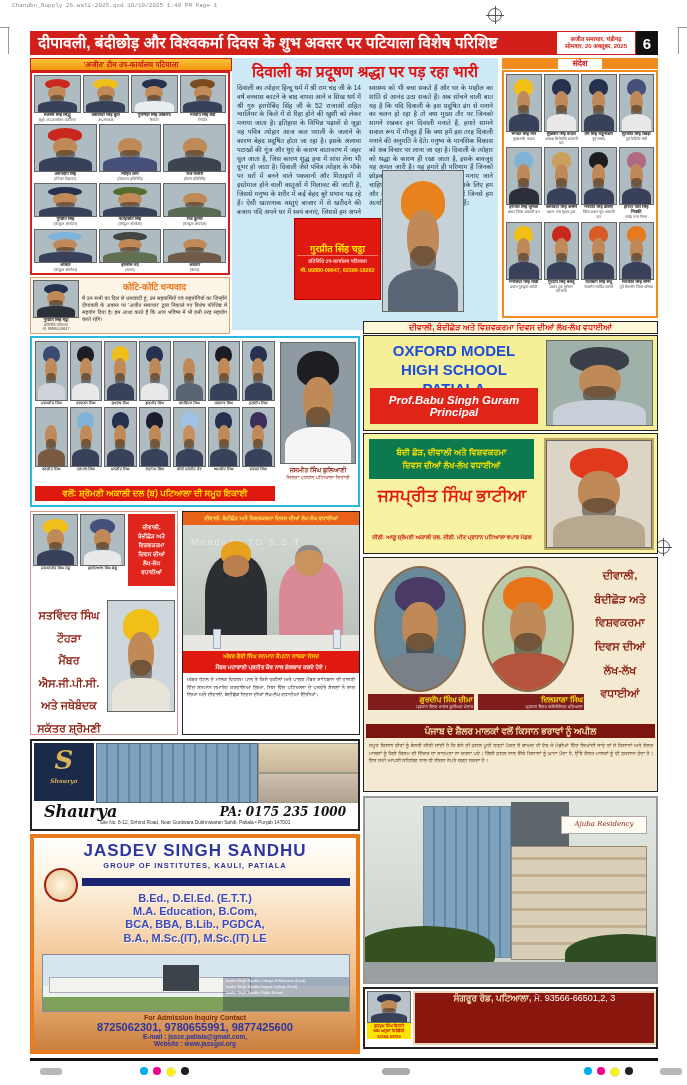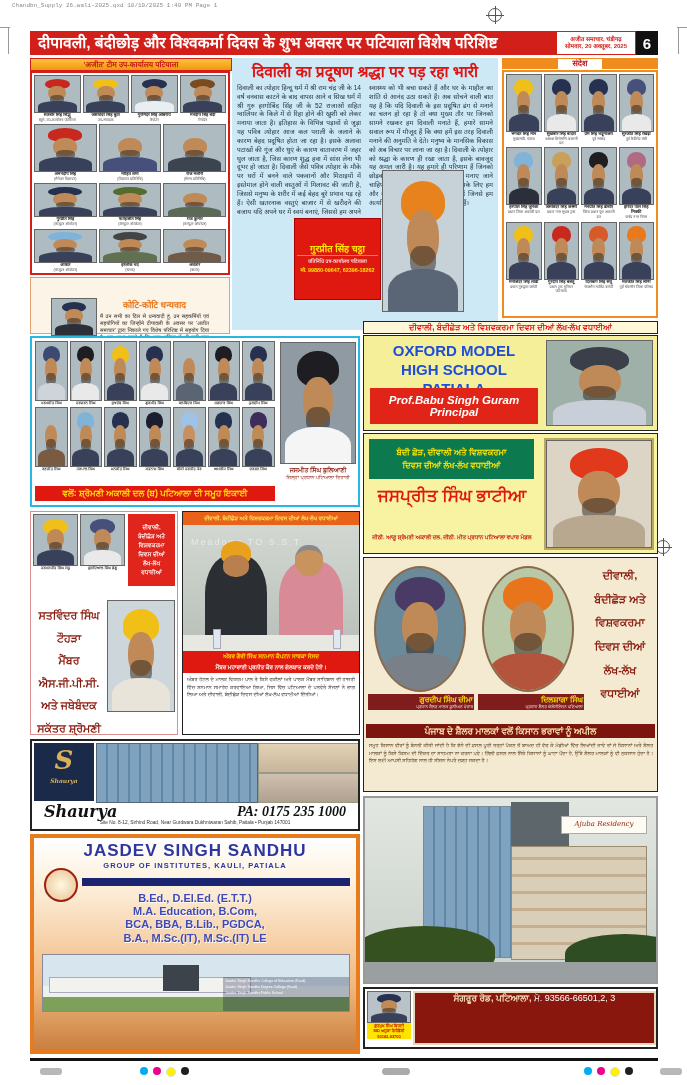--- a/index.html
+++ b/index.html
@@ -28,21 +28,21 @@
   .turb{left:22%;right:22%;top:7%;height:30%;background:var(--t,#26304f);border-radius:50% 50% 42% 42%;}
   .cap{font-size:4.3px;line-height:1.15;text-align:center;color:#222;font-weight:bold;}
   .cap.sub{font-weight:normal;font-size:3.7px;color:#444;}
 
   
   .teamhead{background:linear-gradient(#fbc43c,#f2960f);border:1px solid #d21f1a;color:#c8181a;font-weight:bold;font-size:7.5px;text-align:center;line-height:11px;}
   .teambox{border:2px solid #d21f1a;background:#fff;padding:2px;box-sizing:border-box;display:flex;flex-direction:column;gap:2px;}
   .teamrow{display:flex;gap:2px;}
   .teamrow .cell{flex:1;display:flex;flex-direction:column;}
 
-  .thanks{border:1px solid #e0a070;background:#fdf4e8;display:flex;padding:20px;box-sizing:border-box;gap:3px;}
+  .thanks{border:1px solid #e0a070;background:#fdf4e8;display:flex;padding:2px;box-sizing:border-box;gap:3px;}
   .thanks h3{margin:0;color:#e8761a;font-size:9px;text-align:center;}
   .thanks p{margin:2px 0 0;font-size:5.2px;line-height:1.35;text-align:justify;color:#333;}
 
   
   .article{background:#cde9f6;box-sizing:border-box;}
   .article h1{margin:2px 4px 1px;color:#e01313;font-size:15.5px;text-align:center;font-weight:bold;}
   .article .body{margin:2px 5px;columns:2;column-gap:8px;font-size:6.6px;line-height:1.34;text-align:justify;color:#233040;}
   .repbox{background:#e01910;border:1px solid #a00;text-align:center;display:flex;flex-direction:column;justify-content:center;gap:1px;padding:2px;box-sizing:border-box;}
   .repbox .n{color:#ffe400;font-weight:bold;font-size:9.5px;line-height:1.15;}
   .repbox .d{color:#fff;font-size:5.2px;border-top:1px solid #ffffff66;padding-top:1px;}
@@ -694,21 +694,21 @@
   <div class="abs" style="left:30px;top:739px;width:330px;height:92px;border:2px solid #222;background:#fff;box-sizing:border-box;overflow:hidden;">
     <div class="abs" style="left:2px;top:2px;width:60px;height:58px;background:#1c2a4a;color:#d8b25a;text-align:center;">
       <div class="brand" style="font-size:26px;line-height:34px;">S</div>
       <div class="brand" style="font-size:6px;">Shaurya</div>
     </div>
     <div class="abs glass" style="left:64px;top:2px;width:160px;height:58px;border:1px solid #567;"></div>
     <div class="abs" style="left:226px;top:2px;width:100px;height:28px;background:linear-gradient(#e2d3b4,#c8b49a);border:1px solid #998;"></div>
     <div class="abs" style="left:226px;top:32px;width:100px;height:28px;background:linear-gradient(#cfc0b0,#b0a090);border:1px solid #998;"></div>
     <div class="abs" style="left:0;top:62px;width:326px;height:17px;display:flex;align-items:center;justify-content:space-between;padding:0 12px;box-sizing:border-box;">
       <span class="brand" style="font-size:16px;color:#111;">Shaurya</span>
-      <span class="brand" style="font-size:14px;color:#111;font-family:Liberation Serif, serif;">PA: 0175 235 1000</span>
+      <span class="brand" style="font-size:12px;color:#111;">PA: 0175 235 1000</span>
     </div>
     <div class="abs" style="left:0;top:79px;width:326px;font-size:4.8px;text-align:center;color:#333;">Site No. 8-12, Sirhind Road, Near Gurdwara Dukhniwaran Sahib, Patiala  •  Punjab 147001</div>
   </div>
 
   <div class="abs jasdev" style="left:30px;top:834px;width:330px;height:220px;">
     <div class="t1" style="margin-top:3px;">JASDEV SINGH SANDHU</div>
     <div class="t2">GROUP OF INSTITUTES, KAULI, PATIALA</div>
     <div class="abs" style="left:10px;top:30px;width:30px;height:30px;border:2px solid #a02010;border-radius:50%;background:radial-gradient(#fff8e0,#e8c090);"></div>
     <div class="abs" style="left:48px;top:40px;width:268px;height:8px;background:#1a2470;"></div>
     <div style="margin-top:22px;">
@@ -721,20 +721,26 @@
     <div class="abs" style="left:8px;top:116px;width:306px;height:56px;background:linear-gradient(#d7e6ee 0 55%,#eef2ee 55%);border:1px solid #889;overflow:hidden;">
       <div class="abs" style="left:6px;top:22px;width:200px;height:14px;background:#f2f2ee;border:1px solid #aab;"></div>
       <div class="abs" style="left:120px;top:10px;width:36px;height:26px;background:#3c434a;"></div>
       <div class="abs" style="left:0;bottom:0;width:306px;height:14px;background:#7da05a;"></div>
       <div class="abs" style="left:180px;bottom:0;width:126px;height:30px;background:rgba(10,20,60,.28);color:#fff;font-size:3.6px;line-height:1.6;padding:2px;">
 
       <div>Jasdev Singh Sandhu College of Education (Kauli)</div>
           <div>Jasdev Singh Sandhu Degree College (Kauli)</div>
           <div>Jasdev Singh Sandhu Public School</div>
         </div>
+    </div>
+    <div style="position:absolute;left:0;top:176px;width:322px;text-align:center;">
+      <div style="color:#7a2a00;font-weight:bold;font-size:7px;">For Admission Inquiry Contact</div>
+      <div style="color:#2c35a0;font-weight:bold;font-size:11px;">8725062301, 9780655991, 9877425600</div>
+      <div style="color:#2c35a0;font-weight:bold;font-size:6.5px;">E-mail : jssce.patiala@gmail.com,</div>
+      <div style="color:#2c35a0;font-weight:bold;font-size:6.5px;">Website : www.jassgoi.org</div>
     </div>
   </div>
 
   <div class="abs" style="left:30px;top:1058px;width:628px;height:3px;background:#111;"></div>
   <div class="abs" style="left:40px;top:1068px;width:22px;height:7px;background:#b8b8b8;border-radius:3px;"></div>
   <div class="abs" style="left:140px;top:1067px;display:flex;gap:5px;">
     <span class="dot" style="background:#00aeef;"></span>
     <span class="dot" style="background:#ec008c;"></span>
     <span class="dot" style="background:#fff200;border:.5px solid #ddd;"></span>
     <span class="dot" style="background:#231f20;"></span>

